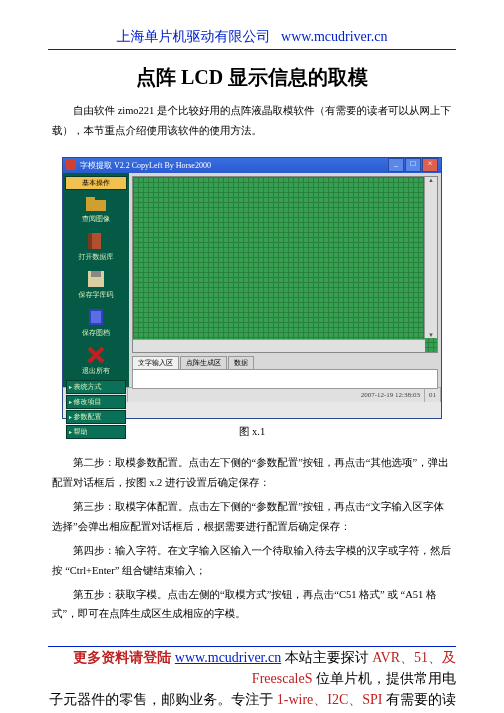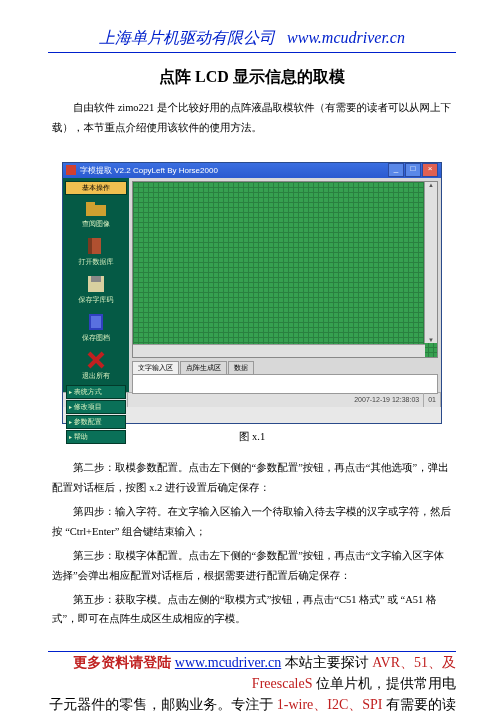--- a/index.html
+++ b/index.html
@@ -9,50 +9,49 @@
     background: #fff;
     width: 504px;
   }
   .page {
     width: 504px;
     padding: 28px 48px 20px 48px;
     box-sizing: border-box;
   }
   .header {
     text-align: center;
-    font-size: 16px;
+    font-size: 14px;
     color: #0020cc;
     padding-bottom: 3px;
     border-bottom: 1.5px solid #0020cc;
     margin-bottom: 14px;
-    font-style: italic;
   }
   .header a { color: #0020cc; text-decoration: none; }
   .title {
     text-align: center;
-    font-size: 16px;
+    font-size: 20px;
     font-weight: bold;
     margin: 6px 0 10px 0;
   }
   .para {
     font-size: 10.5px;
     line-height: 1.9;
     text-indent: 2em;
     margin: 4px;
     color: #000;
   }
   
   .shot {
     width: 378px;
     height: 260px;
-    margin: 24px auto 6px auto;
+    margin: 16px auto 6px auto;
     border: 1px solid #2a4a8a;
     background: #e8e8e8;
     position: relative;
-    font-family: Liberation Sans, sans-serif;
+    font-family: Liberation Serif, serif;
     font-size: 8px;
   }
   .titlebar {
     height: 15px;
     background: linear-gradient(#3a6ee0, #2a5ad0);
     color: #fff;
     display: flex;
     align-items: center;
     padding: 0 3px;
     font-size: 8px;
@@ -258,22 +257,22 @@
       <div class="sb-cell first"></div>
       <div class="sb-spacer"></div>
       <div class="sb-cell">2007-12-19 12:38:03</div>
       <div class="sb-cell">01</div>
     </div>
   </div>
 
   <div class="caption">图 x.1</div>
 
   <p class="para">第二步：取模参数配置。点击左下侧的“参数配置”按钮，再点击“其他选项”，弹出配置对话框后，按图 x.2 进行设置后确定保存：</p>
+  <p class="para">第三步：取模字体配置。点击左下侧的“参数配置”按钮，再点击“文字输入区字体选择”会弹出相应配置对话框后，根据需要进行配置后确定保存：</p>
   <p class="para">第四步：输入字符。在文字输入区输入一个待取输入待去字模的汉字或字符，然后按 “Ctrl+Enter” 组合键结束输入；</p>
-  <p class="para">第三步：取模字体配置。点击左下侧的“参数配置”按钮，再点击“文字输入区字体选择”会弹出相应配置对话框后，根据需要进行配置后确定保存：</p>
   <p class="para">第五步：获取字模。点击左侧的“取模方式”按钮，再点击“C51 格式” 或 “A51 格式”，即可在点阵生成区生成相应的字模。</p>
 
   <div class="footer">
     <span class="hl2">更多资料请登陆 </span><a>www.mcudriver.cn</a><span> 本站主要探讨 </span><span class="hl">AVR、51、及 FreescaleS</span><span> 位单片机，提供常用电</span><br>
     <span>子元器件的零售，邮购业务。专注于 </span><span class="hl">1-wire、I2C、SPI</span><span> 有需要的读者可以从网上下载。</span><br>
     <span>版权所有 </span><span class="hl2">转载需注明出处</span>
   </div>
 </div>
 
 </body></html>

